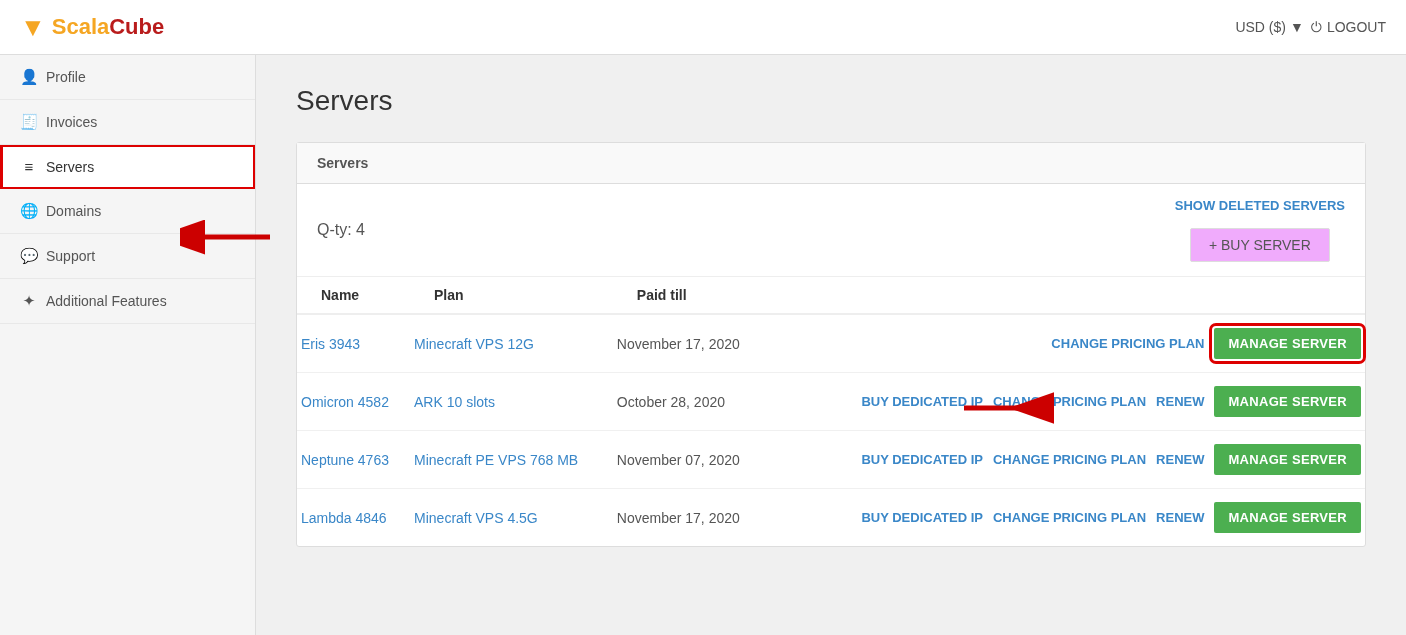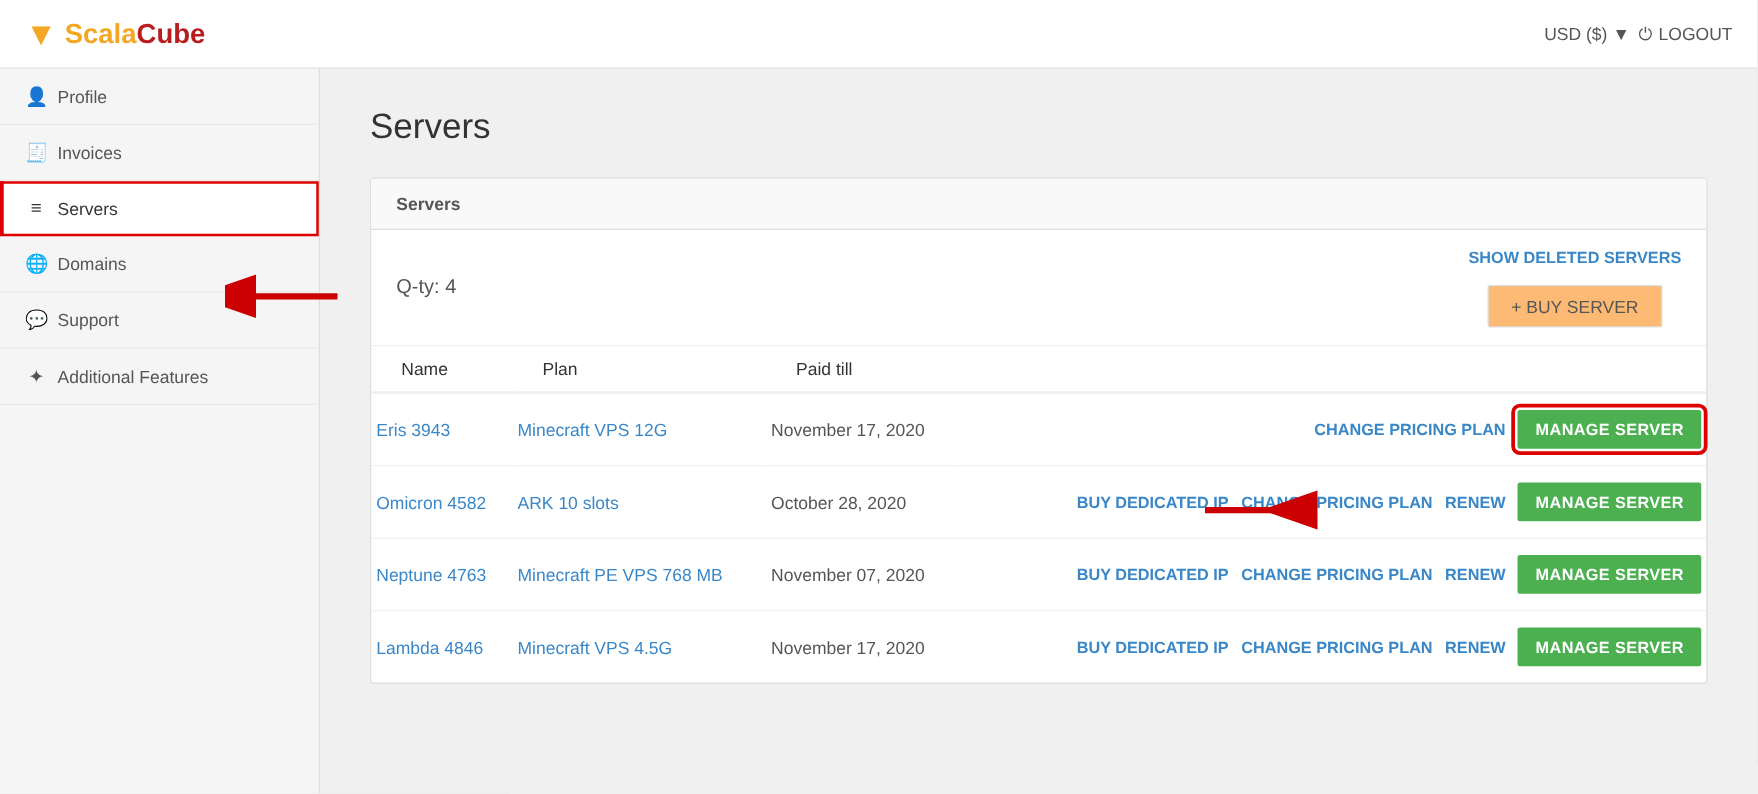--- a/index.html
+++ b/index.html
@@ -136,42 +136,42 @@
     }
     .show-deleted-btn {
       color: #3a87c8;
       font-size: 13px;
       cursor: pointer;
       text-transform: uppercase;
       font-weight: 600;
       text-decoration: none;
     }
     .buy-server-btn {
-      background: #fdba74;
+      background: #f0abfc;
       border: 1px solid #ddd;
       padding: 8px 18px;
       font-size: 14px;
       cursor: pointer;
       color: #555;
       display: flex;
       align-items: center;
       gap: 5px;
       border-radius: 2px;
     }
 
     
     .server-table {
       width: 100%;
       border-collapse: collapse;
     }
     .server-table th {
       text-align: left;
       padding: 10px 24px;
       font-size: 14px;
-      font-weight: 400;
+      font-weight: 700;
       color: #333;
       border-bottom: 2px solid #eee;
     }
     .server-table td {
       padding: 13px 4px;
       font-size: 14px;
       color: #555;
       border-bottom: 1px solid #f0f0f0;
       vertical-align: middle;
     }

